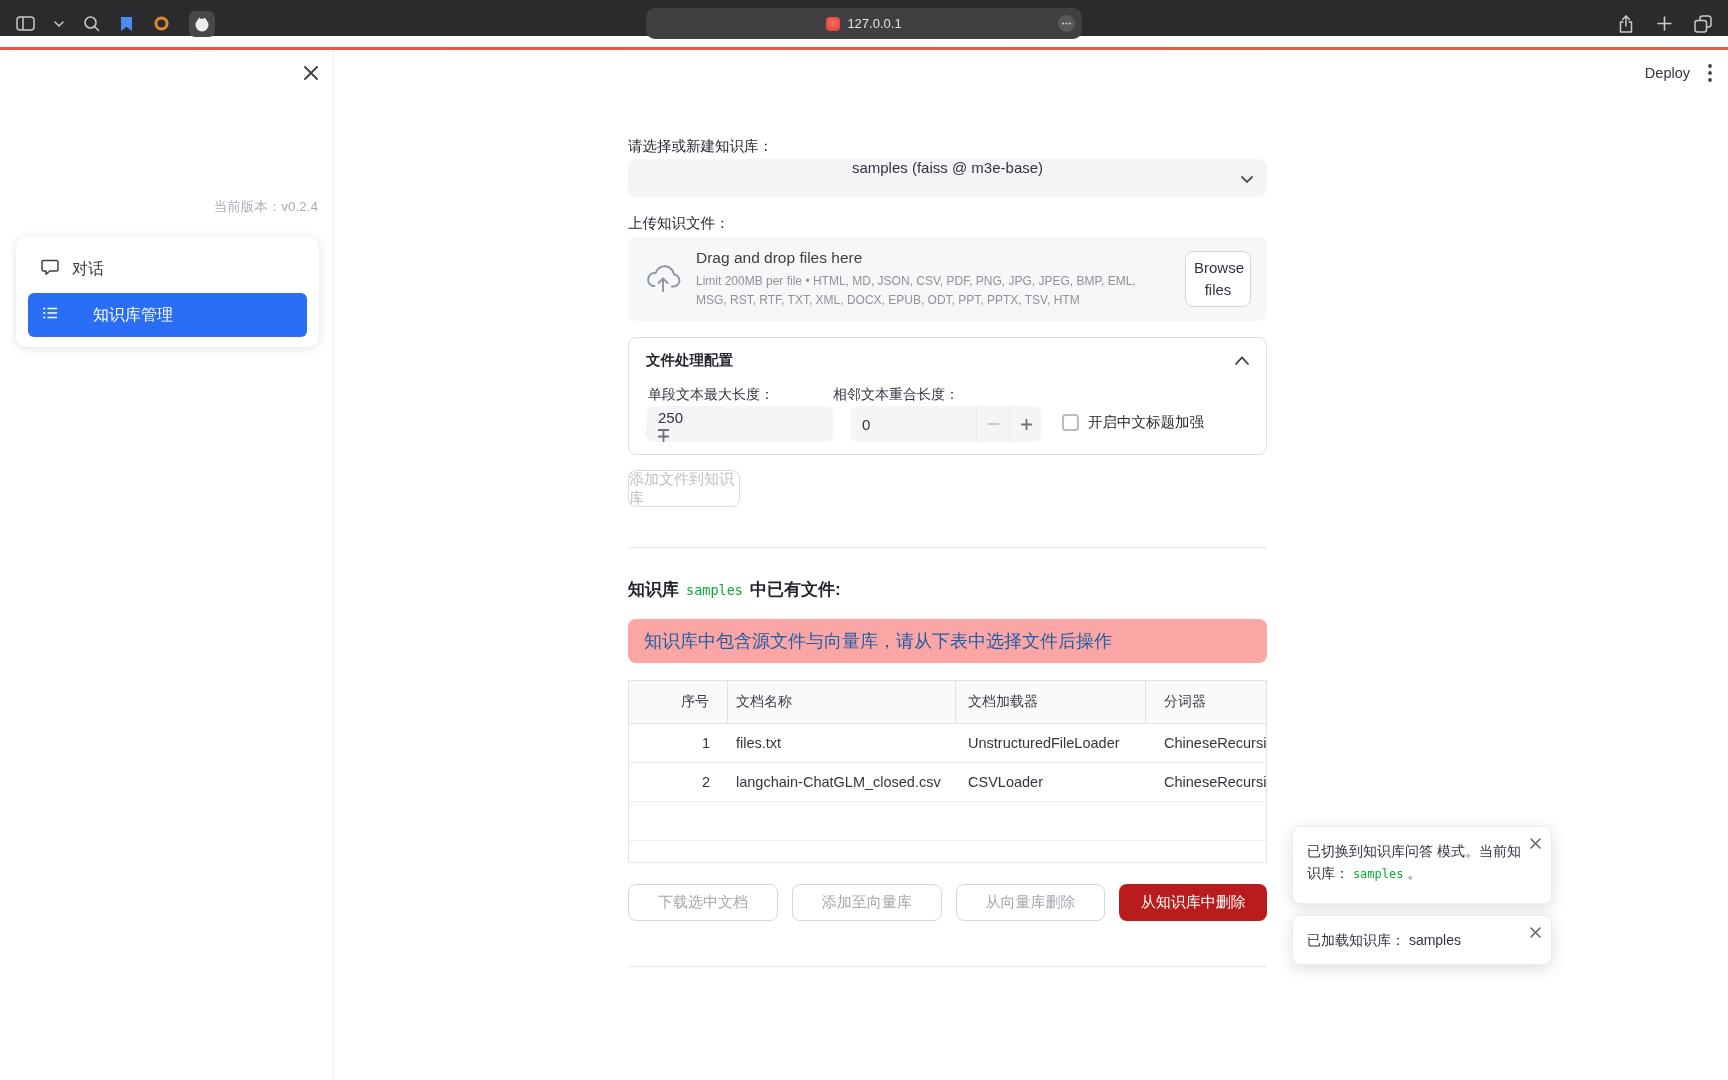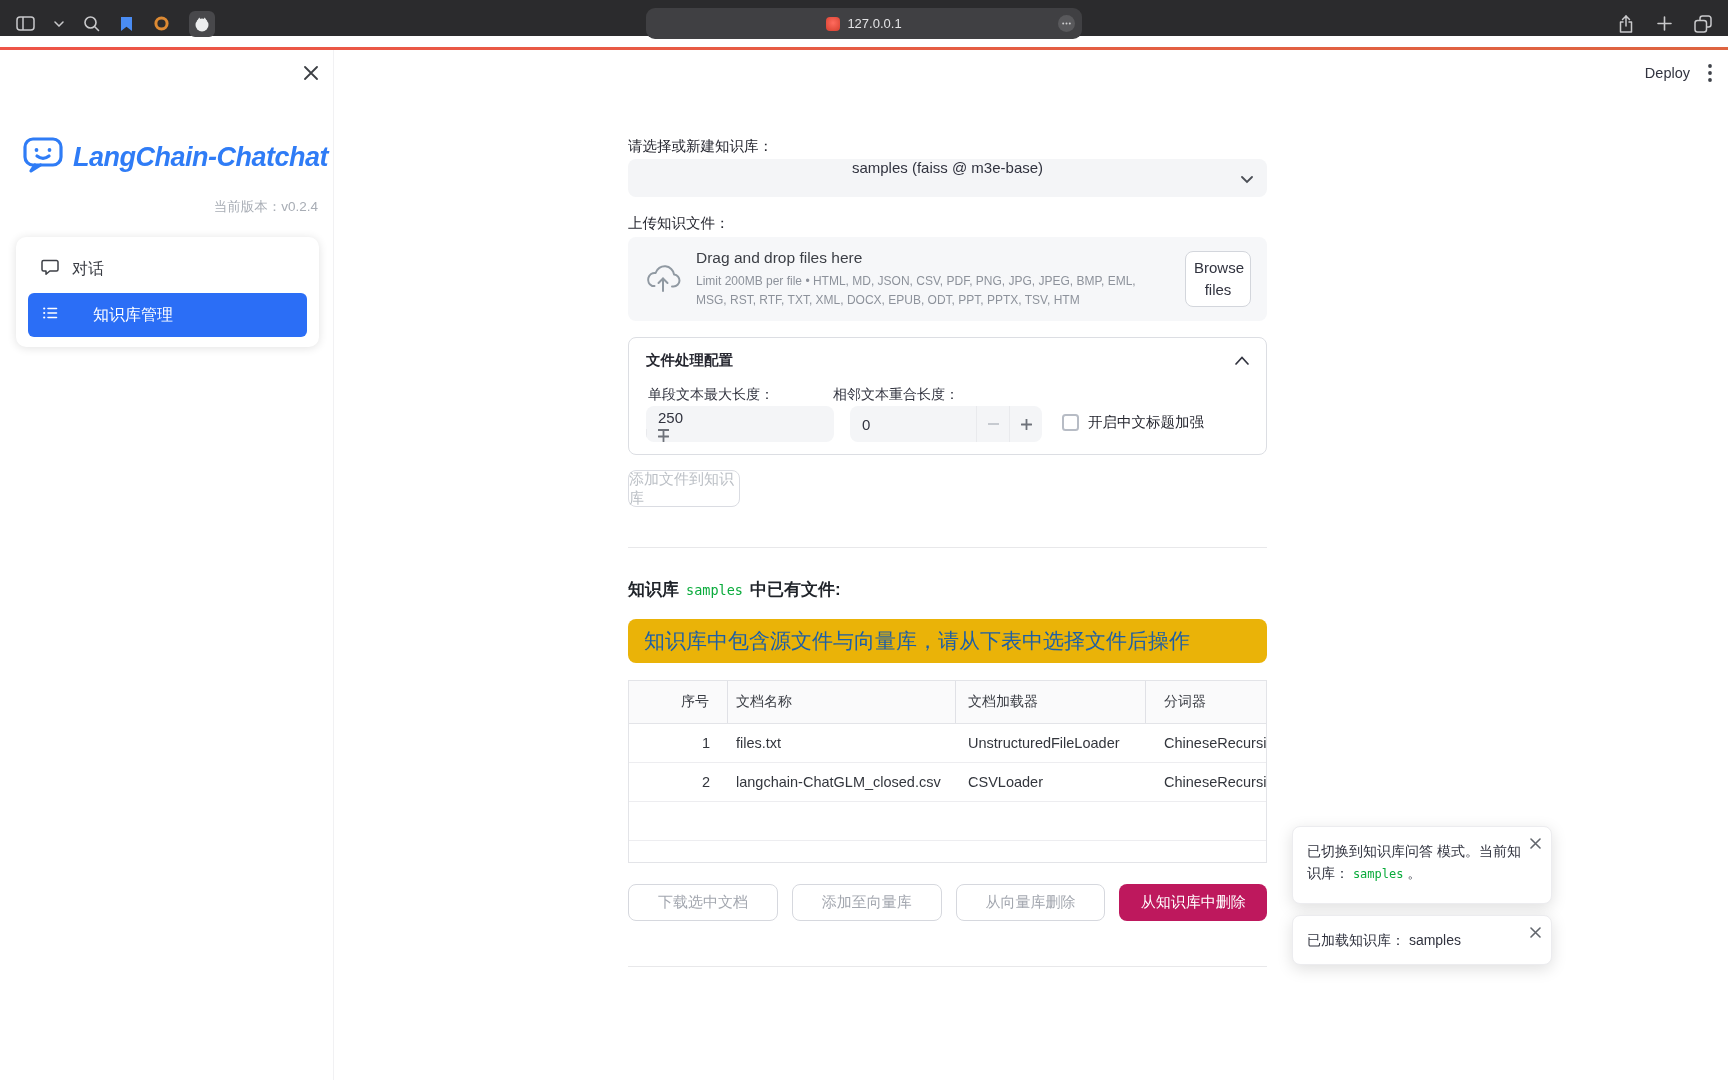--- a/index.html
+++ b/index.html
@@ -67,33 +67,33 @@
   #stp1 { left:17px; width:188px;flex-direction:column; } #stp2 { left:221px; width:192px; }
   .stp-val { flex:1; display:flex; align-items:center; padding-left:12px; font-size:15px; color:#31333f; }
   .stp-btn { width:33px; display:flex; align-items:center; justify-content:center; cursor:pointer; border-left:1px solid #e9eaed; }
   .cfg-check { position:absolute; left:433px; top:75px; display:flex; align-items:center; gap:9px; cursor:pointer; }
   .checkbox { width:17px; height:17px; border:2px solid #b7bcc5; border-radius:3.5px; background:#fff; }
   .check-label { font-size:14.5px; color:#262730; }
 
   .btn { border-radius:8px; font-size:15px; display:flex; align-items:center; justify-content:center; cursor:pointer; }
   .btn-disabled { background:#fff; border:1px solid #dadce2; color:#bcc0c6; }
   .btn-secondary { background:#fff; border:1px solid #d6d8de; color:#a3a7af; }
-  .btn-primary { background:#be185d; border:none; color:#fff; }
+  .btn-primary { background:#b91c1c; border:none; color:#fff; }
   #add-btn { position:absolute; top:420px; left:0; width:112px; height:37px; }
 
   .divider { position:absolute; left:0; right:0; height:1px; background:#e8e8ea; }
   #div1 { top:497px; } #div2 { top:916px; }
 
   .files-heading { position:absolute; top:528px; left:0; font-size:17px; font-weight:600; color:#1f2329;
                    display:flex; align-items:baseline; gap:7px; white-space:nowrap; }
   .code { font-family:"DejaVu Sans Mono","Liberation Mono",monospace; color:#09ab3b; }
   .files-heading .code { font-size:13.5px; font-weight:normal; }
 
-  .infobox { position:absolute; top:569px; left:0; right:0; height:44px; background:#eab308; border-radius:8px;
-             display:flex; align-items:center; padding:4px 16px; font-size:21px; color:#1d5fa6; }
+  .infobox { position:absolute; top:569px; left:0; right:0; height:44px; background:#fca5a5; border-radius:8px;
+             display:flex; align-items:center; padding:4px 16px; font-size:18px; color:#1d5fa6; }
 
   .dtable { position:absolute; top:630px; left:0; right:0; height:183px; border:1px solid #e3e4e8; overflow:hidden; background:#fff; }
   .dt-header { display:flex; height:43px; background:#fafafb; border-bottom:1px solid #e3e4e8; }
   .dt-hcell { display:flex; align-items:center; font-size:14px; color:#3a3d44; }
   .hsep { border-right:1px solid #e0e1e6; }
   .dt-row { display:flex; height:39px; border-bottom:1px solid #ededf0; background:#fff; }
   .dt-cell { display:flex; align-items:center; font-size:14.5px; color:#33363d; white-space:nowrap; overflow:hidden; }
   .c-marker { width:40px; flex:0 0 40px; }
   .c-no { width:59px; flex:0 0 59px; justify-content:flex-end; padding-right:18px; }
   .dt-hcell.c-no { justify-content:flex-start; padding-right:0; padding-left:12px; }
@@ -187,32 +187,20 @@
 </div>
 <div class="deco"></div>
 
 <div class="sidebar">
   <span class="sb-close">
     <svg width="14" height="14" viewBox="0 0 14 14" fill="none" stroke="#3c3f44" stroke-width="1.8" stroke-linecap="round">
         <path d="M1 1l12 12M13 1 1 13"></path>
       </svg>
   </span>
 
-  <div class="logo-row">
-    <span>
-      <svg width="42" height="38" viewBox="0 0 42 38" fill="none" stroke="#2f7cf6" stroke-width="3.2" stroke-linecap="round" stroke-linejoin="round">
-        <rect x="3" y="3" width="36" height="26" rx="8"></rect>
-        <path d="M13 29l-4 6 9.5-6"></path>
-        <circle cx="14.5" cy="14" r="1.9" fill="#2f7cf6" stroke="none"></circle>
-        <circle cx="27.5" cy="14" r="1.9" fill="#2f7cf6" stroke="none"></circle>
-        <path d="M15 20q6 4.6 12 0"></path>
-      </svg>
-    </span>
-    <span class="logo-text">LangChain-Chatchat</span>
-  </div>
 
   <div class="version">当前版本：v0.2.4</div>
 
   <div class="menu-card">
     <div class="menu-item">
       <span>
         <svg width="18" height="18" viewBox="0 0 18 18" fill="none" stroke="#3c3f45" stroke-width="1.5" stroke-linejoin="round">
             <path d="M15.5 2.5h-13c-.8 0-1.5.7-1.5 1.5v7.5c0 .8.7 1.5 1.5 1.5H5v3.2l3.8-3.2h6.7c.8 0 1.5-.7 1.5-1.5V4c0-.8-.7-1.5-1.5-1.5z"></path>
           </svg>
       </span>

